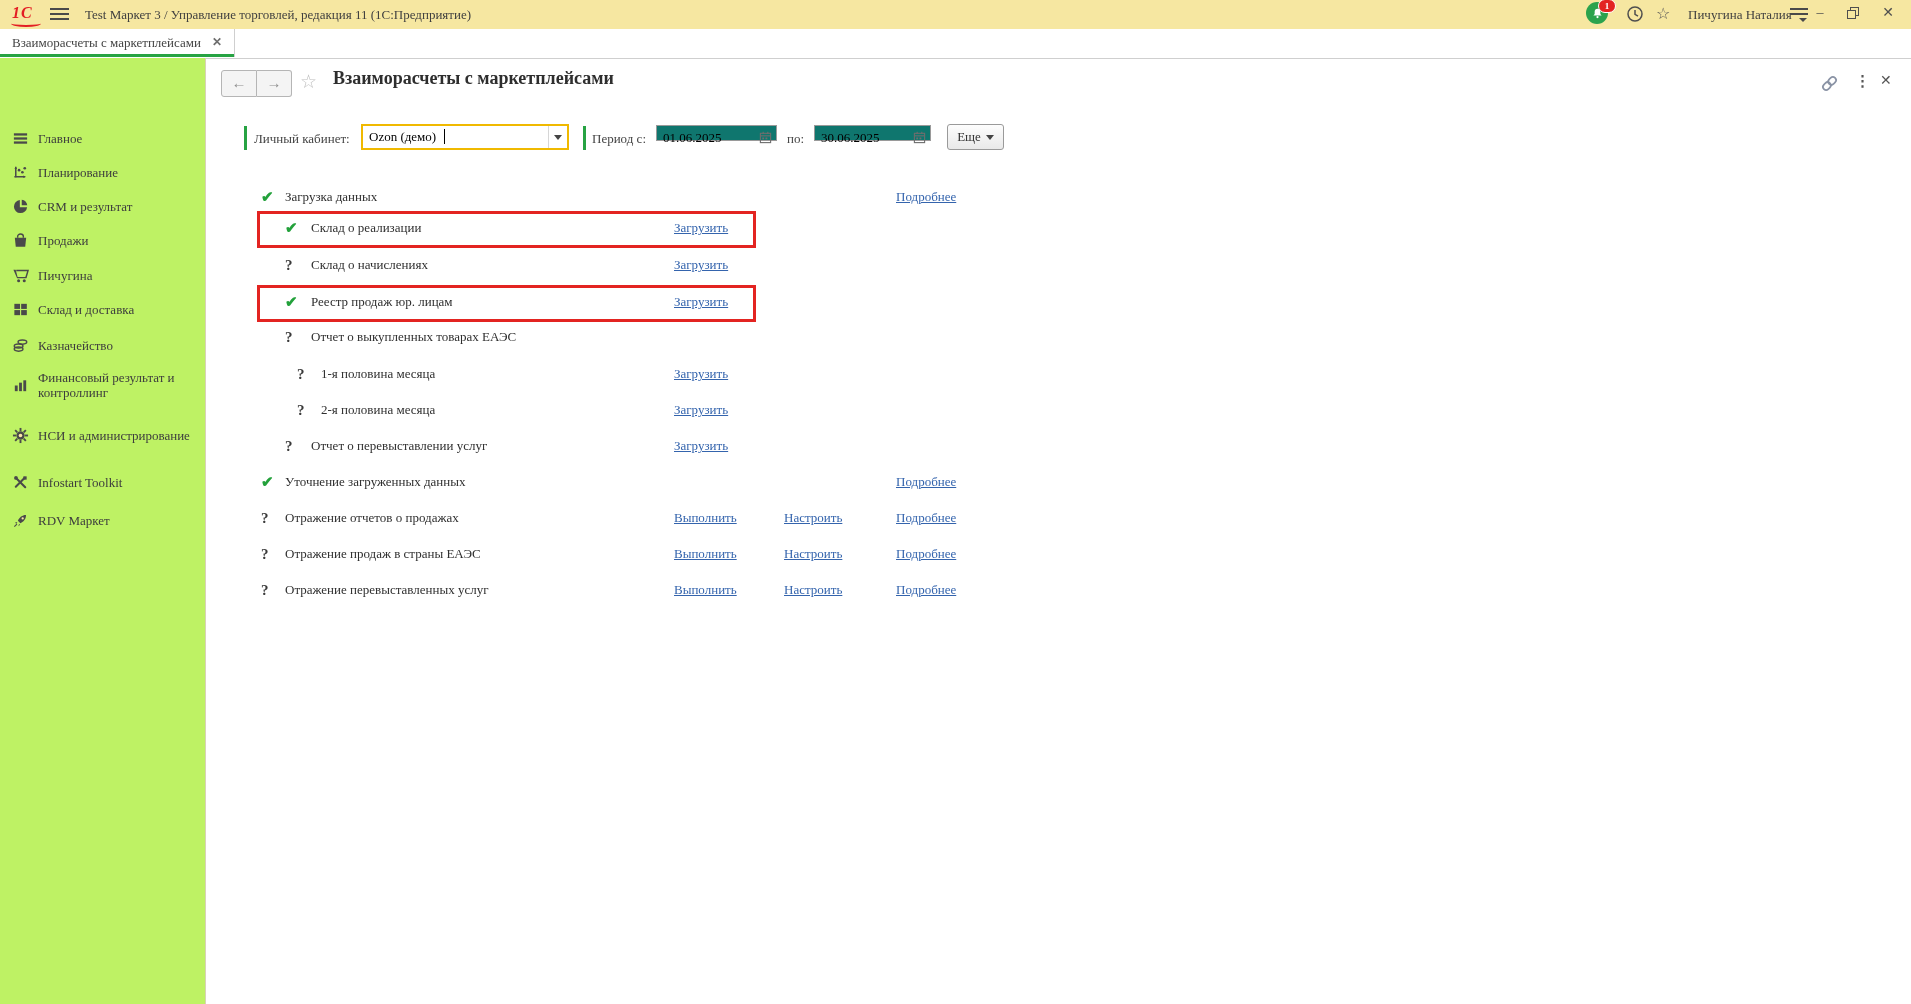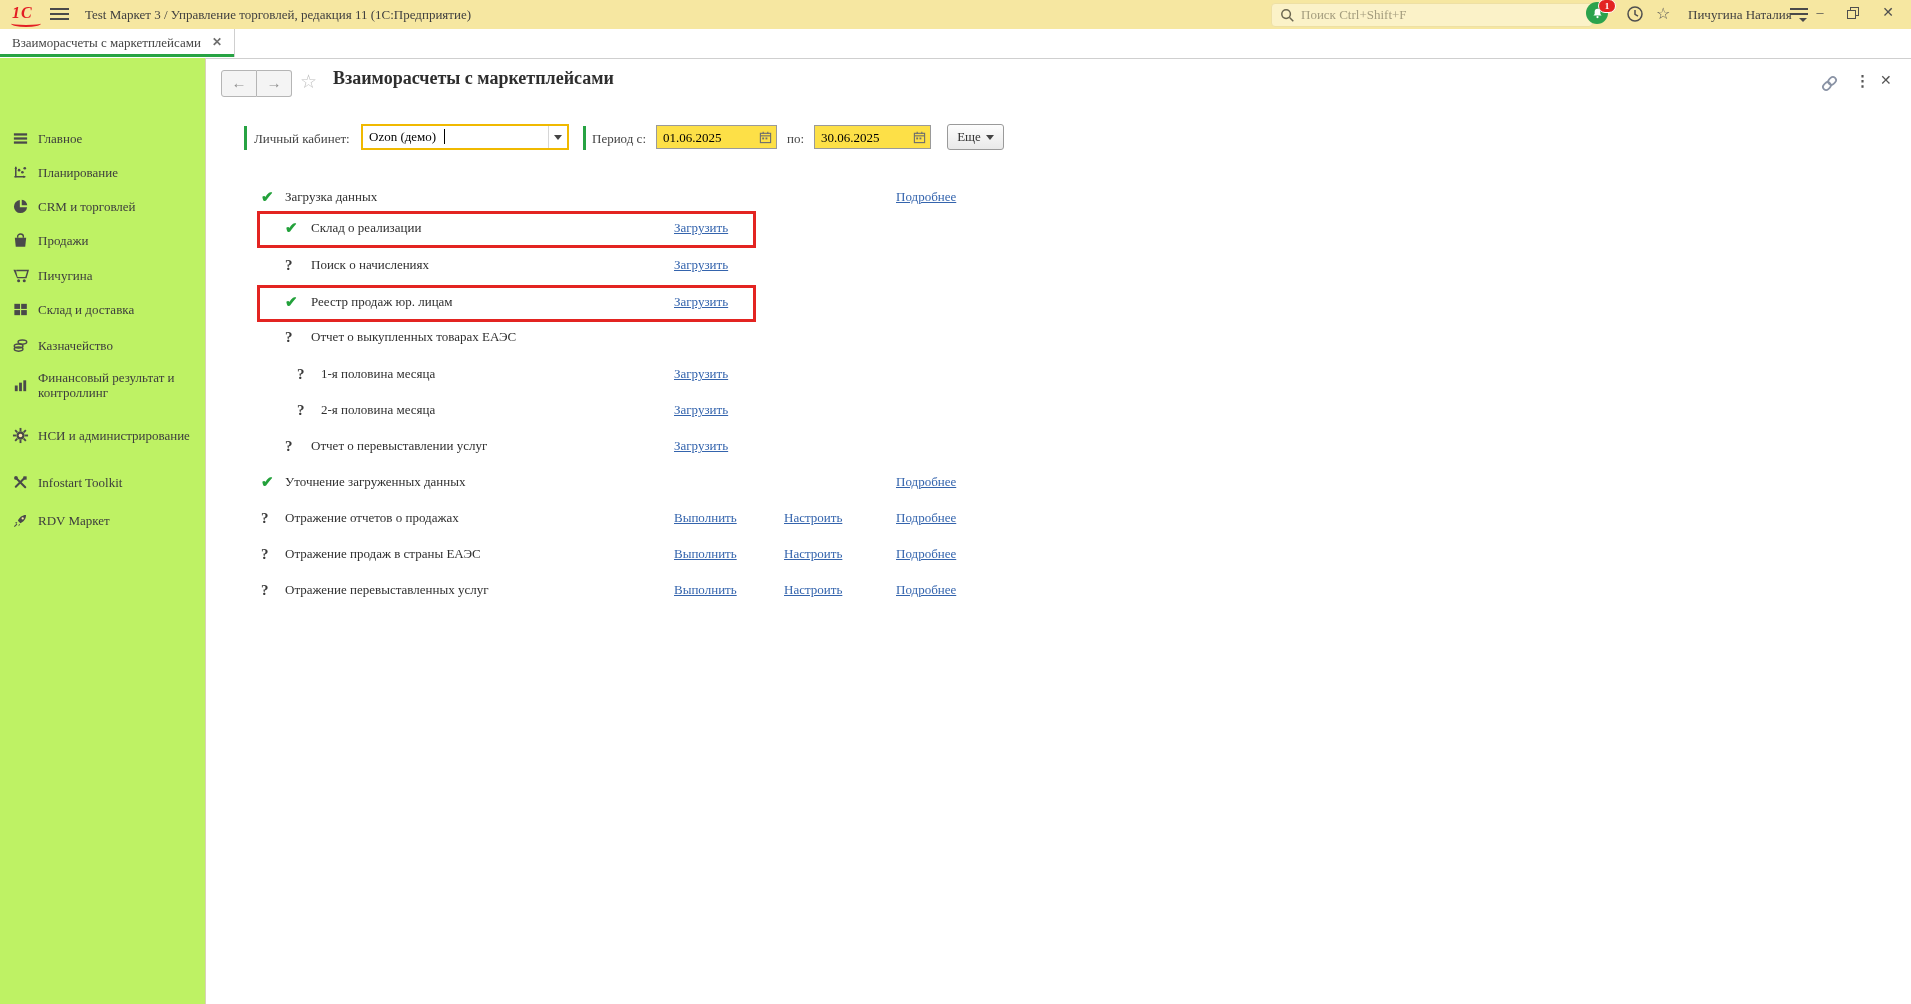--- a/index.html
+++ b/index.html
@@ -48,21 +48,21 @@
   .page-title{position:absolute;left:333px;top:68px;font-size:18px;font-weight:bold;color:#2e2e2e;}
   .hdr-ico{position:absolute;top:72px;color:#555;}
   
   .greenbar{position:absolute;top:126px;width:3px;height:24px;background:#27a343;}
   .flabel{position:absolute;top:131px;color:#444;}
   .combo{position:absolute;left:361px;top:124px;width:208px;height:26px;background:#fff;border:2px solid #f0b900;box-sizing:border-box;}
   .combo-text{position:absolute;left:6px;top:3px;color:#000;}
   .cursorbar{position:absolute;top:3px;width:1px;height:15px;background:#000;}
   .combo-btn{position:absolute;right:0;top:0;width:18px;height:22px;border-left:1px solid #d6d6d6;display:flex;align-items:center;justify-content:center;}
   .caret-down{width:0;height:0;border-left:4px solid transparent;border-right:4px solid transparent;border-top:5px solid #444;}
-  .datefield{position:absolute;top:125px;height:24px;background:#fde047;border:1px solid #9a9a9a;box-sizing:border-box;}
+  .datefield{position:absolute;top:125px;height:16px;background:#0f766e;border:1px solid #9a9a9a;box-sizing:border-box;}
   .datefield .val{position:absolute;left:6px;top:4px;color:#000;}
   .cal-btn{position:absolute;right:2px;top:3px;width:17px;height:17px;display:flex;align-items:center;justify-content:center;}
   .more-btn{position:absolute;left:947px;top:124px;width:57px;height:26px;border:1px solid #9a9a9a;border-radius:3px;
             background:linear-gradient(#fdfdfd,#e9e9e9);box-sizing:border-box;display:flex;align-items:center;justify-content:center;gap:5px;color:#333;}
   
   .task-layer{position:absolute;left:0;top:0;width:1911px;height:1004px;pointer-events:none;}
   .task-row{position:absolute;left:0;width:1911px;height:26px;line-height:26px;}
   .task-row span{position:absolute;white-space:nowrap;}
   .st-done{color:#23a13b;font-size:15px;font-weight:bold;}
   .st-q{color:#3a3a3a;font-size:15px;font-weight:bold;}
@@ -78,27 +78,20 @@
 
   <div class="topbar">
     <div class="logo">1С</div>
     <div class="logo-swoosh"></div>
     <div class="hamb">
         <div></div>
         <div></div>
         <div></div>
       </div>
     <div class="apptitle">Test Маркет 3 / Управление торговлей, редакция 11  (1С:Предприятие)</div>
-    <div class="search">
-      <svg width="15" height="15" viewBox="0 0 16 16">
-          <circle cx="6.5" cy="6.5" r="4.6" fill="none" stroke="#6b6650" stroke-width="1.6"></circle>
-          <line x1="10.2" y1="10.2" x2="14.2" y2="14.2" stroke="#6b6650" stroke-width="1.6"></line>
-        </svg>
-      <span>Поиск Ctrl+Shift+F</span>
-    </div>
     <div class="tb-ico bell-wrap" style="position:absolute;left:1586px;">
       <div class="bell-circle">
         <svg width="13" height="13" viewBox="0 0 16 16">
             <path d="M8 2c-2.2 0-3.5 1.6-3.5 3.8v2.7L3 10.5h10l-1.5-2V5.8C11.5 3.6 10.2 2 8 2z" fill="#fff"></path>
             <circle cx="8" cy="12.4" r="1.4" fill="#fff"></circle>
           </svg>
       </div>
       <div class="badge">1</div>
     </div>
     <div class="tb-ico clock-ico" style="position:absolute;left:1626px;top:5px;">
@@ -162,21 +155,21 @@
           </span>
           <span class="sb-label">Планирование</span>
         </div>
         <div class="sb-item" style="top: 134px; height: 28px;">
           <span class="sb-ico" style="top: 5px;">
             <svg width="17" height="17" viewBox="0 0 18 18">
               <path d="M8.3 2 A7 7 0 1 0 16 9.7 L8.3 9.7 Z" fill="#4a4a4a"></path>
               <path d="M10.3 1.8 A7 7 0 0 1 16.2 7.7 L10.3 7.7 Z" fill="#4a4a4a"></path>
             </svg>
           </span>
-          <span class="sb-label">CRM и торговлей</span>
+          <span class="sb-label">CRM и результат</span>
         </div>
         <div class="sb-item" style="top: 168px; height: 28px;">
           <span class="sb-ico" style="top: 5px;">
             <svg width="17" height="17" viewBox="0 0 18 18">
               <path d="M6 6 V4.6 C6 3.2 7.2 2.2 9 2.2 C10.8 2.2 12 3.2 12 4.6 V6" fill="none" stroke="#4a4a4a" stroke-width="1.5"></path>
               <path d="M3 6 h12 l-1 9.5 h-10 Z" fill="#4a4a4a"></path>
             </svg>
           </span>
           <span class="sb-label">Продажи</span>
         </div>
@@ -345,21 +338,21 @@
         <a class="task-link" style="left: 896px;">Подробнее</a>
       </div>
       <div class="hl-box" style="top: 211px;"></div>
       <div class="task-row" style="top: 215px;">
         <span class="st-done" style="left: 285px;">✔</span>
         <span class="task-label" style="left: 311px;">Склад о реализации</span>
         <a class="task-link" style="left: 674px;">Загрузить</a>
       </div>
       <div class="task-row" style="top: 252px;">
         <span class="st-q" style="left: 285px;">?</span>
-        <span class="task-label" style="left: 311px;">Поиск о начислениях</span>
+        <span class="task-label" style="left: 311px;">Склад о начислениях</span>
         <a class="task-link" style="left: 674px;">Загрузить</a>
       </div>
       <div class="hl-box" style="top: 285px;"></div>
       <div class="task-row" style="top: 289px;">
         <span class="st-done" style="left: 285px;">✔</span>
         <span class="task-label" style="left: 311px;">Реестр продаж юр. лицам</span>
         <a class="task-link" style="left: 674px;">Загрузить</a>
       </div>
       <div class="task-row" style="top: 324px;">
         <span class="st-q" style="left: 285px;">?</span>

